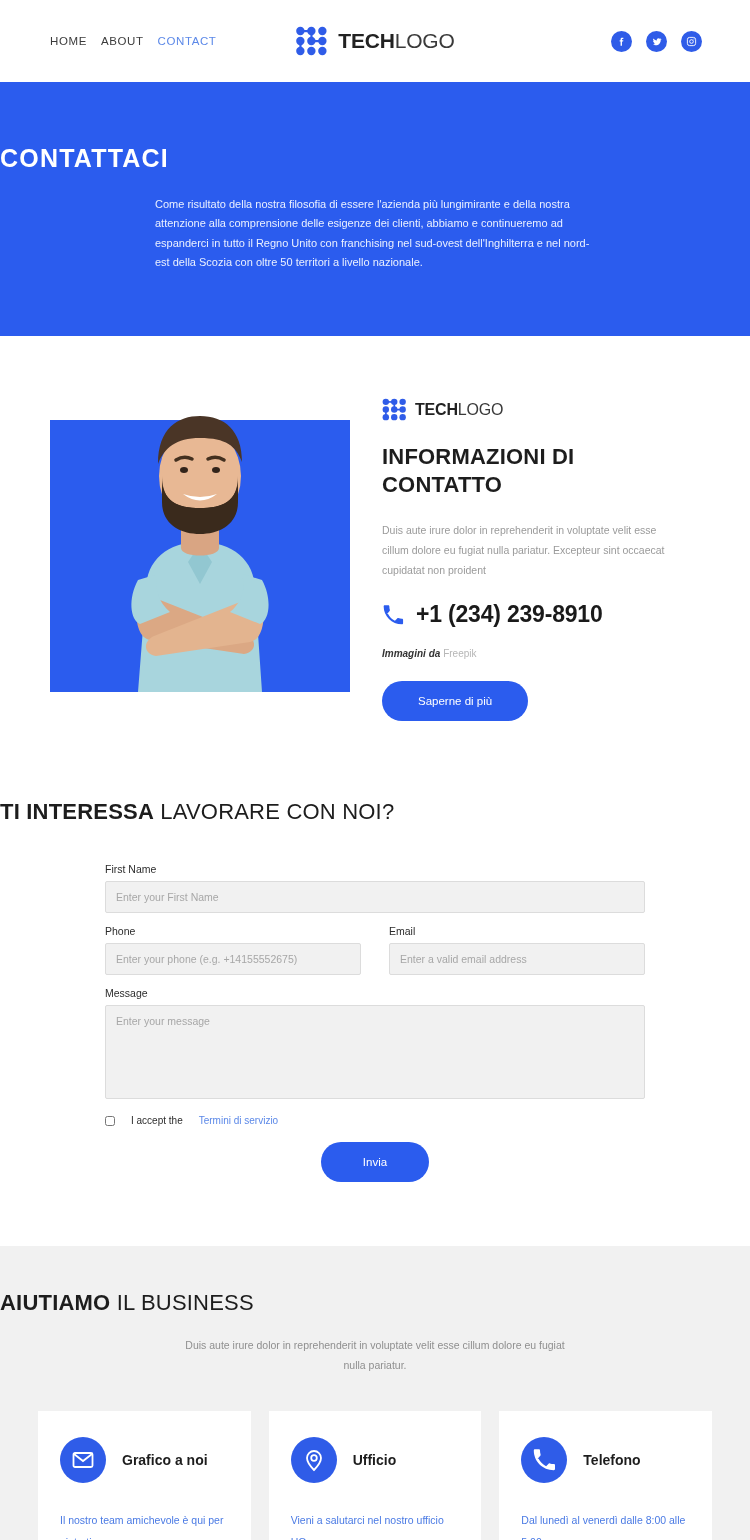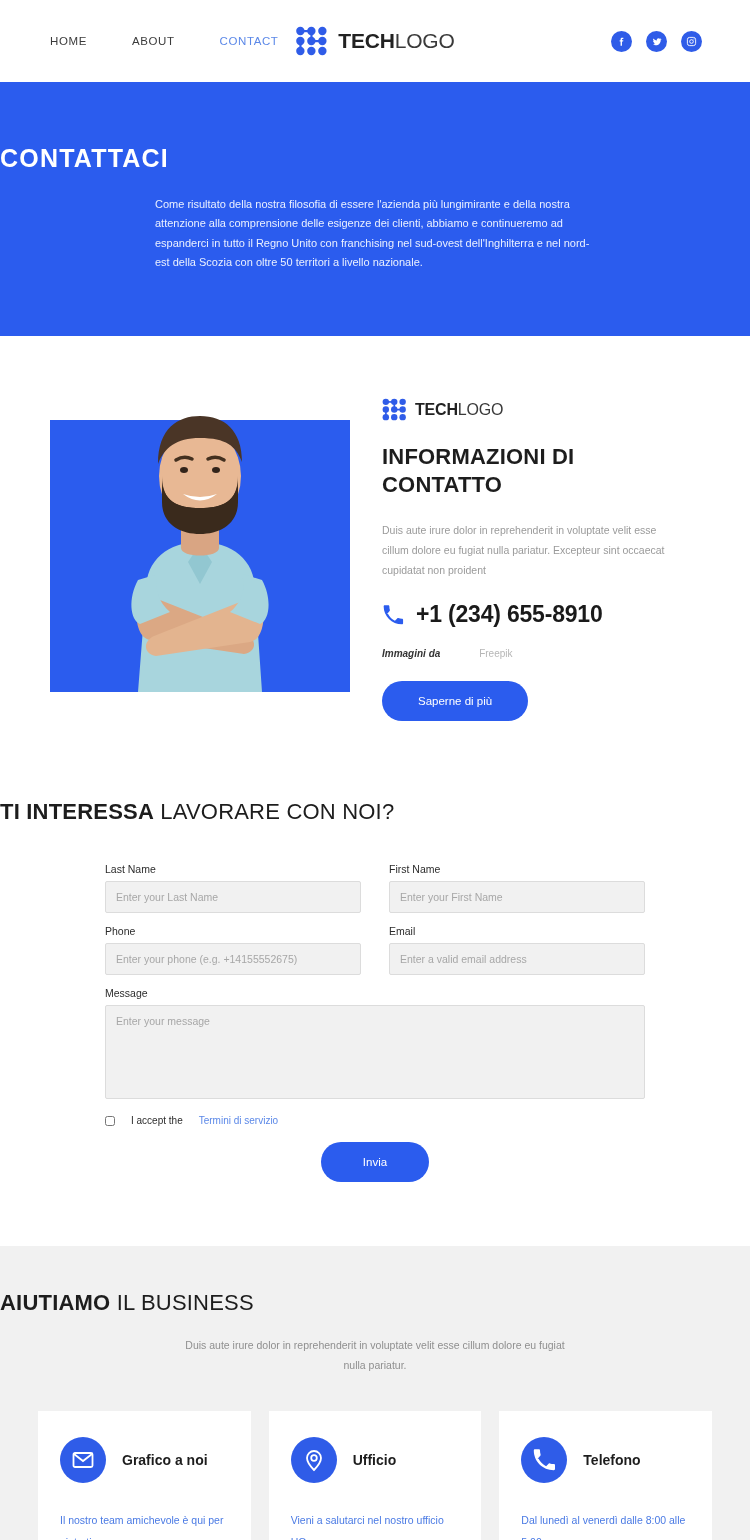--- a/index.html
+++ b/index.html
@@ -14,21 +14,21 @@
 
   
   .header {
     height: 82px;
     background: #ffffff;
     display: flex;
     align-items: center;
     padding: 0 48px 0 50px;
     position: relative;
   }
-  .nav { display: flex; gap: 45px; align-items: center; }
+  .nav { display: flex; gap: 14px; align-items: center; }
   .nav-link {
     font-size: 11.5px;
     letter-spacing: .6px;
     color: #3b3b3b;
     text-decoration: none;
     cursor: pointer;
   }
   .nav-link.active { color: #5b88e8; }
 
   .brand {
@@ -123,21 +123,21 @@
     font-size: 10.5px;
     line-height: 1.9;
     color: #9a9a9a;
     max-width: 300px;
     margin-bottom: 20px;
   }
   .phone-row { display: flex; align-items: center; gap: 12px; margin-bottom: 20px; }
   .phone-num { font-size: 23px; font-weight: 700; color: #1a1a1a; letter-spacing: -.2px; }
   .credit { font-size: 10px; margin-bottom: 22px; color: #333; }
   .credit b { font-weight: 700; font-style: italic; }
-  .credit span { color: #b6b6b6; margin-left: 36px; }
+  .credit span { color: #b6b6b6; }
   .btn-primary {
     display: inline-block;
     background: #2b5cee;
     color: #fff;
     border: none;
     border-radius: 26px;
     padding: 14px 36px;
     font-size: 11.5px;
     cursor: pointer;
     font-family: inherit;
@@ -338,43 +338,39 @@
         </div>
       </div>
 
       <div class="info-title">INFORMAZIONI DI CONTATTO</div>
       <div class="info-text">Duis aute irure dolor in reprehenderit in voluptate velit esse cillum dolore eu fugiat nulla pariatur. Excepteur sint occaecat cupidatat non proident</div>
 
       <div class="phone-row">
         <svg width="22" height="22" viewBox="0 0 24 24" fill="#2b5cee">
           <path d="M6.6 10.8c1.6 3.2 4.3 5.8 7.5 7.4l2.5-2.5c.3-.3.8-.4 1.2-.3 1.2.4 2.6.6 4 .6.7 0 1.2.5 1.2 1.2V21c0 .7-.5 1.2-1.2 1.2C10.6 22.2 1.8 13.4 1.8 2.5 1.8 1.8 2.3 1.3 3 1.3h3.8c.7 0 1.2.5 1.2 1.2 0 1.4.2 2.8.6 4 .1.4 0 .9-.3 1.2l-2.7 3.1z"></path>
         </svg>
-        <span class="phone-num">+1 (234) 655-8910</span>
+        <span class="phone-num">+1 (234) 239-8910</span>
       </div>
 
       <div class="credit">
         <b>Immagini da</b>
         <span>Freepik</span>
       </div>
 
       <button class="btn-primary">Saperne di più</button>
     </div>
   </div>
 
   <div class="formsec">
     <div class="sec-title">
       <b>TI INTERESSA</b><span> LAVORARE CON NOI?</span>
     </div>
 
     <div class="form-inner">
       <div class="row">
-        <div class="field">
-          <label>Last Name</label>
-          <input type="text" placeholder="Enter your Last Name" style="">
-        </div>
         <div class="field">
           <label>First Name</label>
           <input type="text" placeholder="Enter your First Name" style="">
         </div>
       </div>
 
       <div class="row">
         <div class="field">
           <label>Phone</label>
           <input type="text" placeholder="Enter your phone (e.g. +14155552675)" style="">

